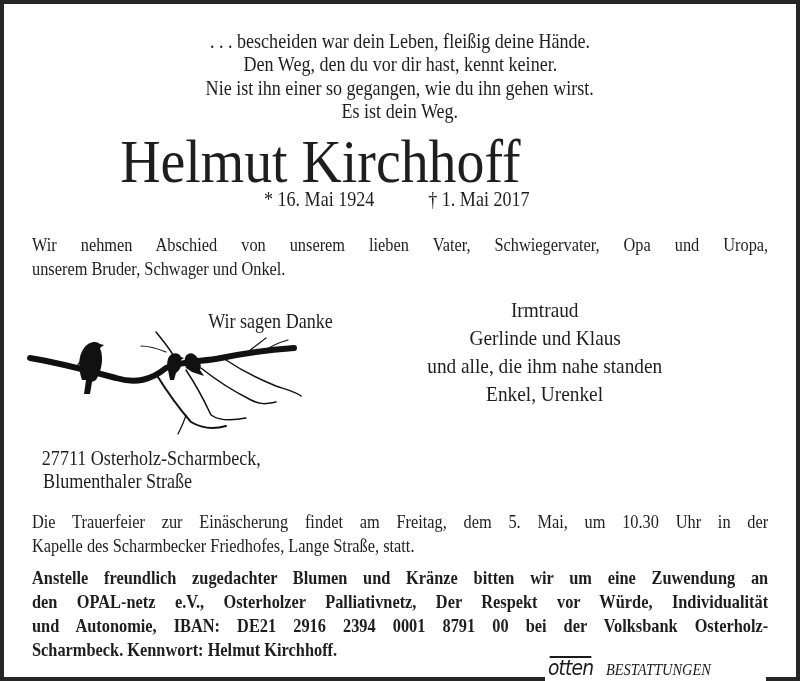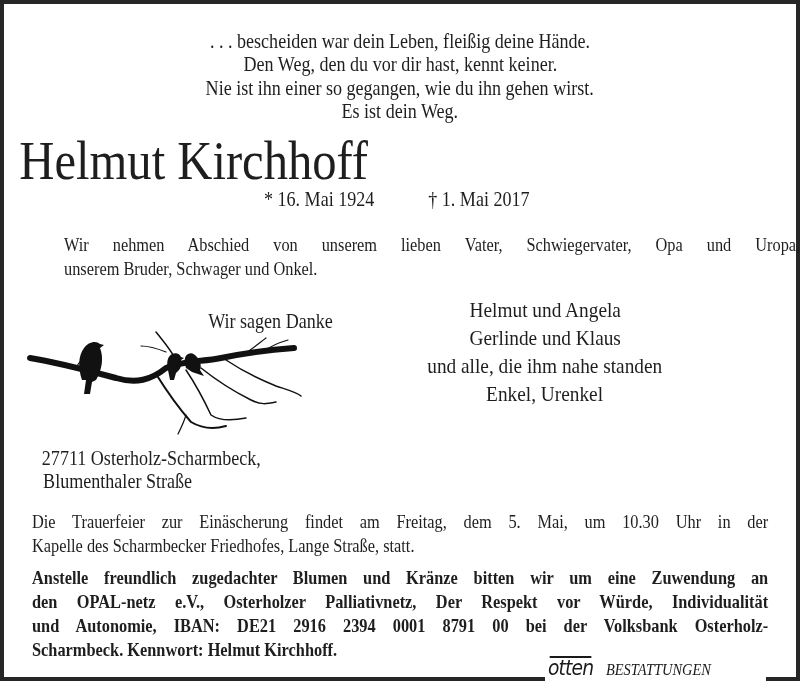--- a/index.html
+++ b/index.html
@@ -8,22 +8,22 @@
     position: absolute; left: 0; top: 0; width: 800px; height: 681px;
     box-sizing: border-box; border: 4px solid #262626; border-bottom: none; background: #fff;
   }
   .bottom-line-left { position:absolute; left:0; bottom:0; width:545px; height:4px; background:#262626; }
   .bottom-line-right { position:absolute; right:0; bottom:0; width:34px; height:4px; background:#262626; }
   .serif { font-family: "Liberation Serif", "DejaVu Serif", serif; color: #1e1e1e; }
   .line { position:absolute; white-space:nowrap; font-size:21px; line-height:19px; }
   .center { text-align:center; left:0; width:800px; }
   .poem .line span, .c span { display:inline-block; transform: scaleX(0.86); }
   .name {
-    position:absolute; left:0; width:640px; top:130px; text-align:left;
-    font-size:54px; line-height:62px; letter-spacing:0px;
+    position:absolute; left:0; width:640px; top:130px; text-align:center;
+    font-size:62px; line-height:62px; letter-spacing:0px;
   }
   .name span { display:inline-block; transform: scaleX(0.9); }
   .just { position:absolute; left:32px; width:736px; font-size:19px; line-height:24px; text-align:justify; }
   .squeeze { display:block; transform: scaleX(0.86); transform-origin:left top; width:856px; text-align:justify; text-align-last:auto; }
   .row { display:block; width:856px; text-align:justify; text-align-last:justify; }
   .row.last { text-align-last:left; }
   .family { position:absolute; left:370px; width:350px; text-align:center; font-size:21px; line-height:28px; }
   .family div span { display:inline-block; transform: scaleX(0.92); }
   .logo { position:absolute; left:548px; top:657px; height:24px; white-space:nowrap;font-style:italic; }
   .logo-otten { font-family:"DejaVu Sans", sans-serif; font-size:22px; line-height:22px; color:#1a1a1a; display:inline-block; transform:scaleX(0.85); transform-origin:left; letter-spacing:-1px; position:relative; }
@@ -42,21 +42,21 @@
   <div class="line center" style="top:55px"><span>Den Weg, den du vor dir hast, kennt keiner.</span></div>
   <div class="line center" style="top:79px"><span>Nie ist ihn einer so gegangen, wie du ihn gehen wirst.</span></div>
   <div class="line center" style="top:102px"><span>Es ist dein Weg.</span></div>
 </div>
 
 <div class="name serif"><span>Helmut Kirchhoff</span></div>
 
 <div class="serif line c" style="top:190px; left:255px;"><span>* 16. Mai 1924</span></div>
 <div class="serif line c" style="top:190px; left:420px;"><span>† 1. Mai 2017</span></div>
 
-<div class="just serif" style="top:233px;margin-left:32px;">
+<div class="just serif" style="top:233px;">
   <div class="squeeze">
     <span class="row">Wir nehmen Abschied von unserem lieben Vater, Schwiegervater, Opa und Uropa,</span>
     <span class="row last">unserem Bruder, Schwager und Onkel.</span>
   </div>
 </div>
 
 <div class="serif line c" style="top:312px; left:198px; font-size:21px;"><span>Wir sagen Danke</span></div>
 
 <svg style="position:absolute; left:26px; top:330px;" width="280" height="110" viewBox="0 0 280 110">
   <g fill="none" stroke="#111" stroke-linecap="round">
@@ -76,21 +76,21 @@
     <path d="M56 50 C52 38 52 26 58 18 C62 12 70 10 74 14 L78 15 L74 18 C78 28 76 40 70 50 L66 52 L64 64 L58 64 L60 50 Z"></path>
     <path d="M142 40 C140 32 142 26 146 24 C150 22 154 24 155 27 L158 28 L155 30 C156 36 154 40 150 43 L148 50 L144 50 Z"></path>
     <path d="M160 38 C158 32 158 26 162 24 C166 22 168 24 170 26 C174 30 176 36 174 40 L178 46 L172 44 L166 42 Z"></path>
   </g>
 </svg>
 
 <div class="serif line c" style="top:449px; left:24px;"><span>27711 Osterholz-Scharmbeck,</span></div>
 <div class="serif line c" style="top:472px; left:31px;text-align:right;"><span>Blumenthaler Straße</span></div>
 
 <div class="family serif" style="top:296px;">
-  <div><span>Helmut und Angela</span></div>
+  <div><span>Irmtraud</span></div>
   <div><span>Gerlinde und Klaus</span></div>
   <div><span>und alle, die ihm nahe standen</span></div>
   <div><span>Enkel, Urenkel</span></div>
 </div>
 
 <div class="just serif" style="top:510px;">
   <div class="squeeze">
     <span class="row">Die Trauerfeier zur Einäscherung findet am Freitag, dem 5. Mai, um 10.30 Uhr in der</span>
     <span class="row last">Kapelle des Scharmbecker Friedhofes, Lange Straße, statt.</span>
   </div>

